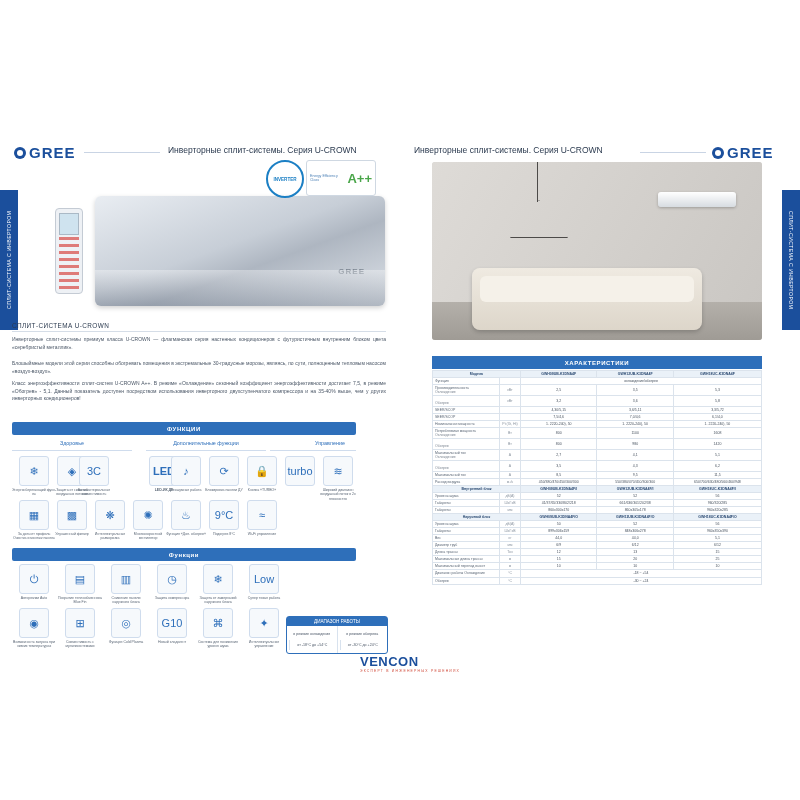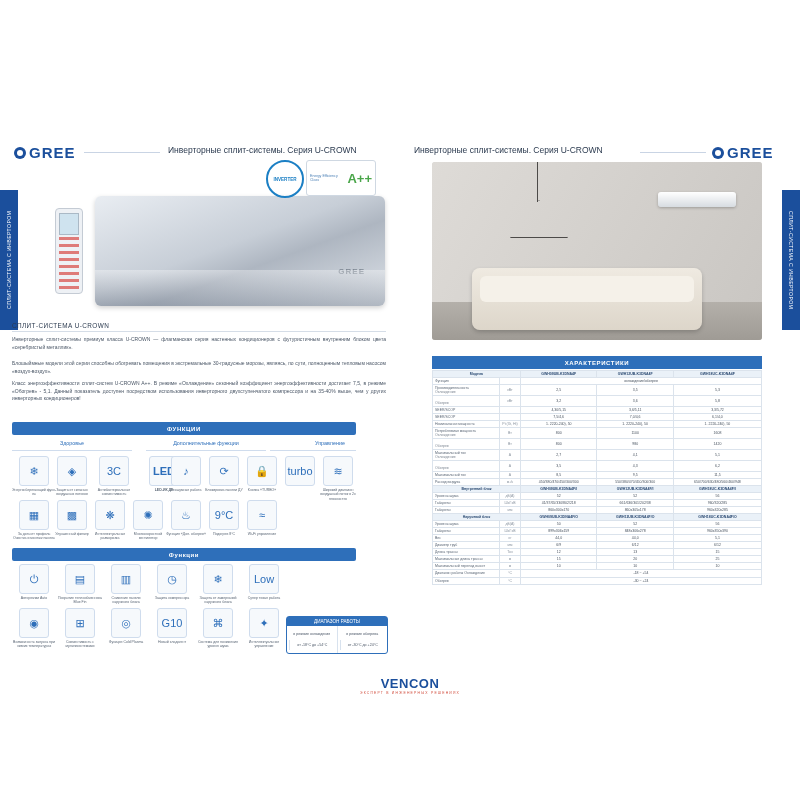--- a/index.html
+++ b/index.html
@@ -52,21 +52,21 @@
   .icon-box{width:28px;height:28px;margin:0 auto 2px;border:1px solid #cfdced;border-radius:3px;background:#f6f9fc;
      display:flex;align-items:center;justify-content:center;color:#2e6fba;font-size:11px;overflow:hidden;}
   .icon-cap{font-size:3.5px;line-height:1.25;color:#5a6675;}
 
   .range-box{position:absolute;left:286px;top:616px;width:100px;border:1px solid #2e6fba;border-radius:3px;background:#fff;}
   .range-box .rt{background:#2e6fba;color:#fff;font-size:4.6px;text-align:center;padding:2px 0;}
   .range-box .rb{display:flex;font-size:3.6px;color:#4a5666;text-align:center;}
   .range-box .rb div{flex:1;padding:3px 2px;line-height:1.3;}
   .range-box .rb div+div{border-left:1px solid #d8e2ee;}
 
-  .vencon{position:absolute;left:360px;top:676px;text-align:center;}
+  .vencon{position:absolute;left:360px;top:654px;}
   .vencon .vt{font-size:13px;font-weight:bold;color:#1b4f9c;letter-spacing:.5px;}
   .vencon .vs{font-size:3.4px;color:#d04a3a;letter-spacing:1.2px;}
 
   
   .room{position:absolute;left:432px;top:162px;width:330px;height:178px;border-radius:3px;overflow:hidden;
      background:linear-gradient(180deg,#d9d6d2 0%,#cfccc8 62%,#b9b5b0 62%,#c7c3be 100%);}
   .room .wall{position:absolute;inset:0;background:linear-gradient(120deg,#dedbd7,#c9c6c2);}
   .room .ac{position:absolute;right:26px;top:30px;width:78px;height:15px;border-radius:3px;
      background:linear-gradient(180deg,#ffffff,#d7dce1);box-shadow:0 1px 3px rgba(0,0,0,.25);}
   .room .lampwire{position:absolute;left:105px;top:0;width:1px;height:40px;background:#4c4a48;}
@@ -148,21 +148,21 @@
 
   <div id="row1">
       <div class="icon-cell" style="left: 12px; top: 456px;">
         <div class="icon-box">❄</div>
         <div class="icon-cap">Энергосберегающий функ-ль</div>
       </div>
       <div class="icon-cell" style="left: 50px; top: 456px;">
         <div class="icon-box">◈</div>
         <div class="icon-cap">Защита от сильных воздушных потоков</div>
       </div>
-      <div class="icon-cell" style="left: 92px; top: 456px;">
+      <div class="icon-cell" style="left: 72px; top: 456px;">
         <div class="icon-box">3C</div>
         <div class="icon-cap">Антибактериальная совместимость</div>
       </div>
       <div class="icon-cell" style="left: 142px; top: 456px; font-weight: bold;">
         <div class="icon-box">LED</div>
         <div class="icon-cap">LED-ИК ДУ</div>
       </div>
       <div class="icon-cell" style="left: 164px; top: 456px;">
         <div class="icon-box">♪</div>
         <div class="icon-cap">Бесшумная работа</div>

